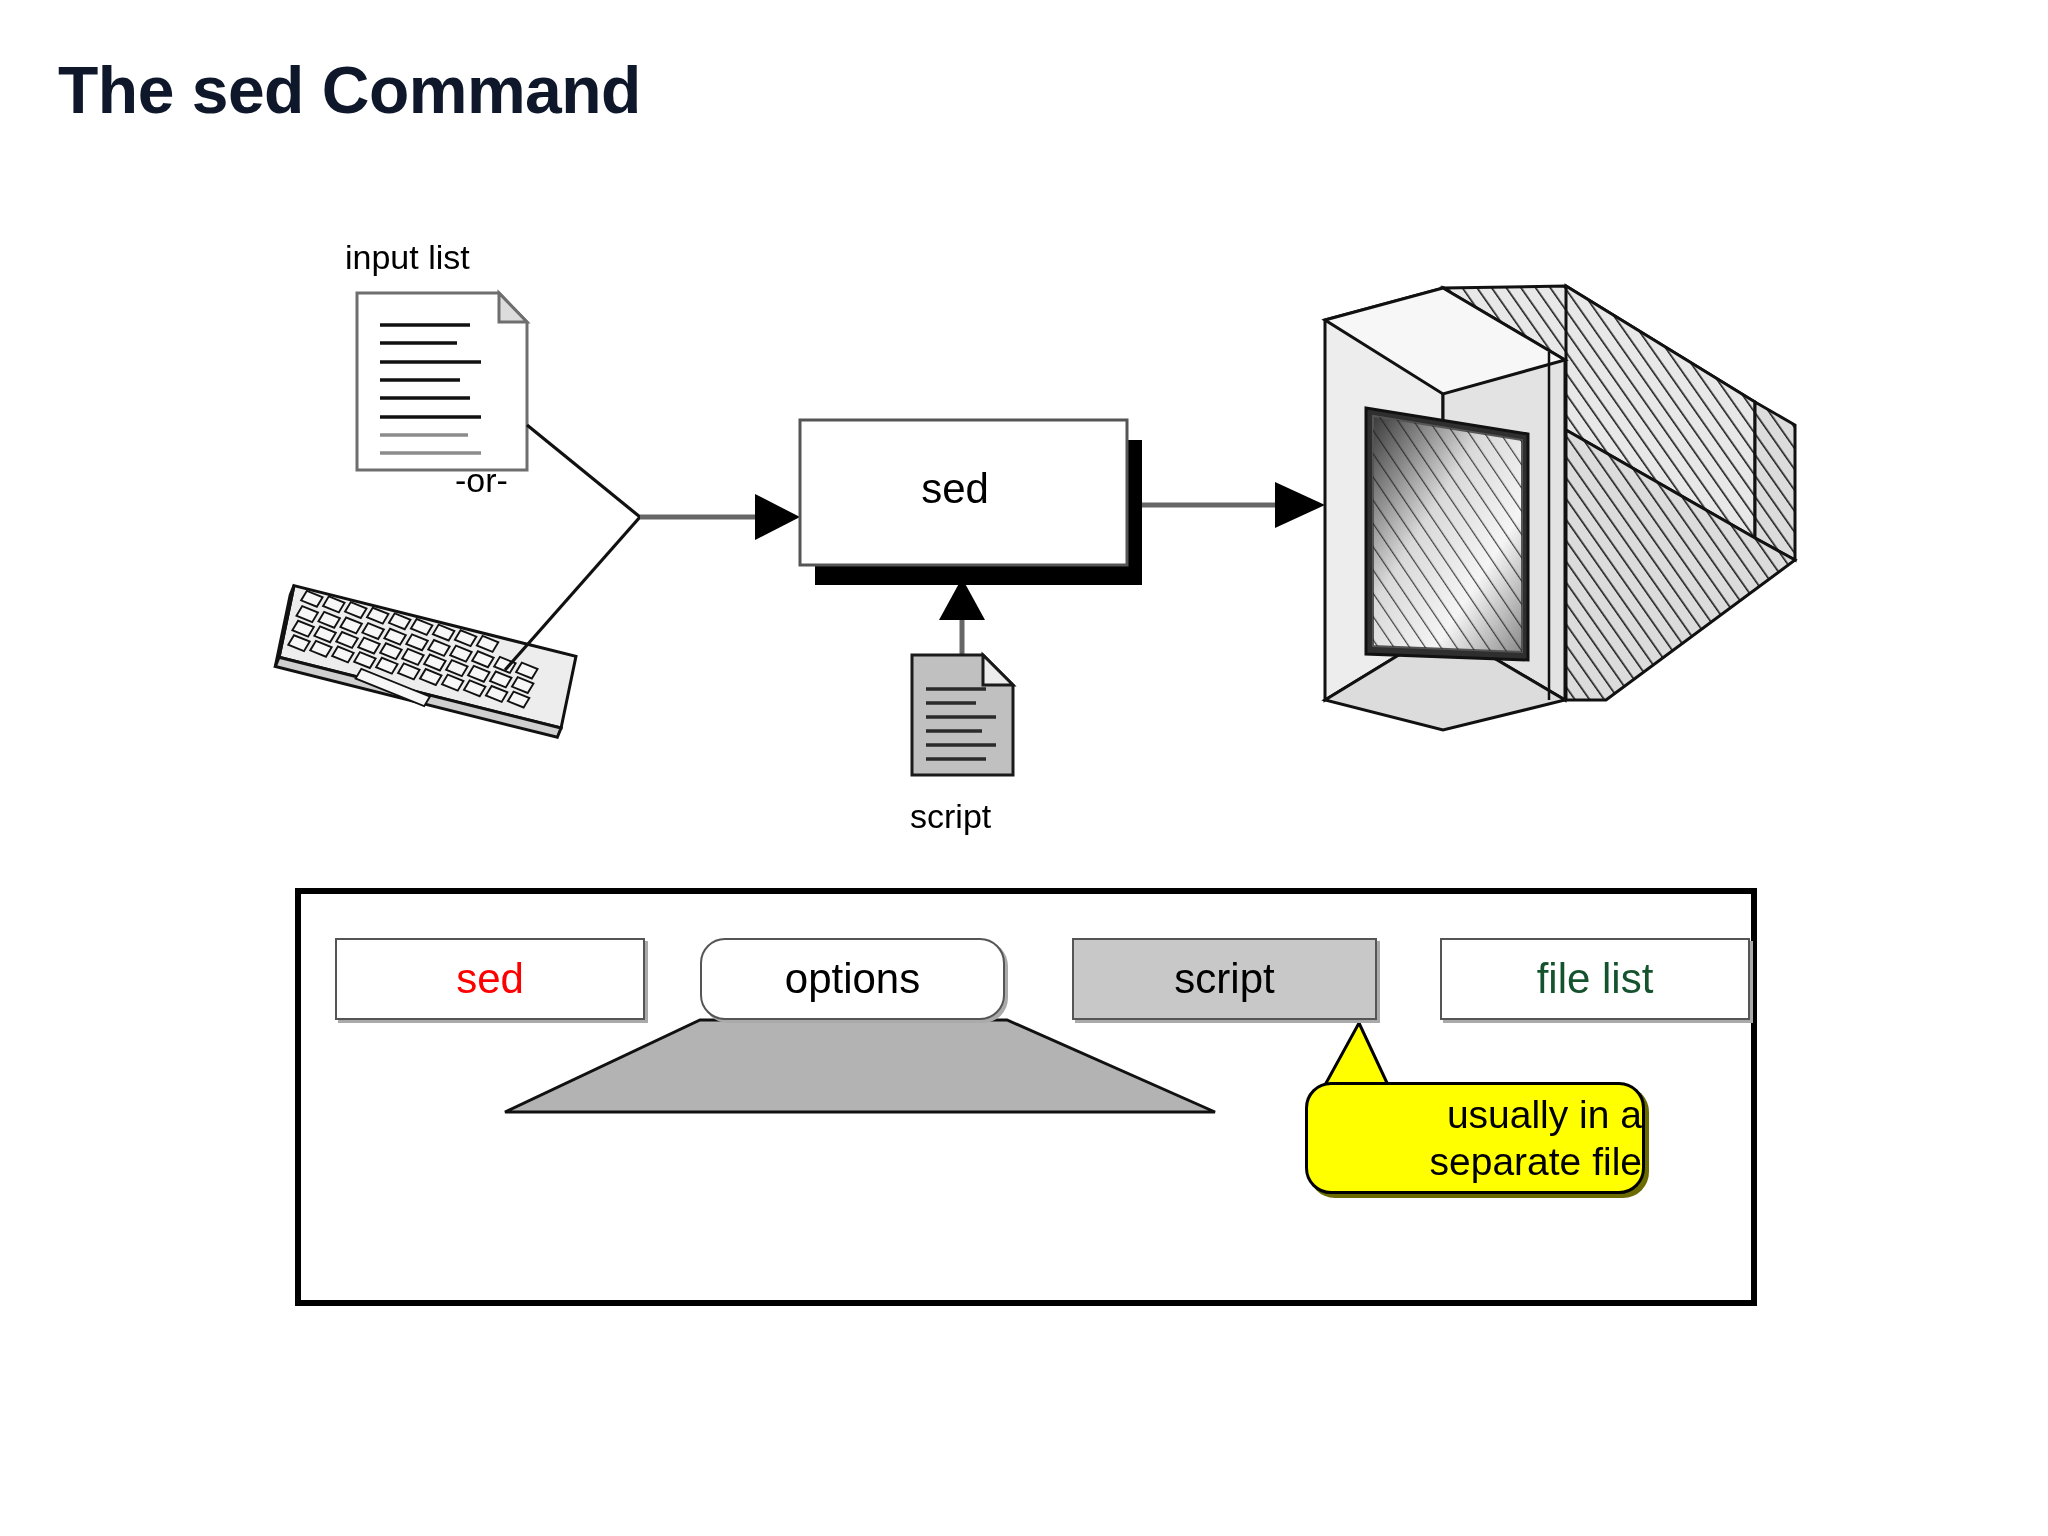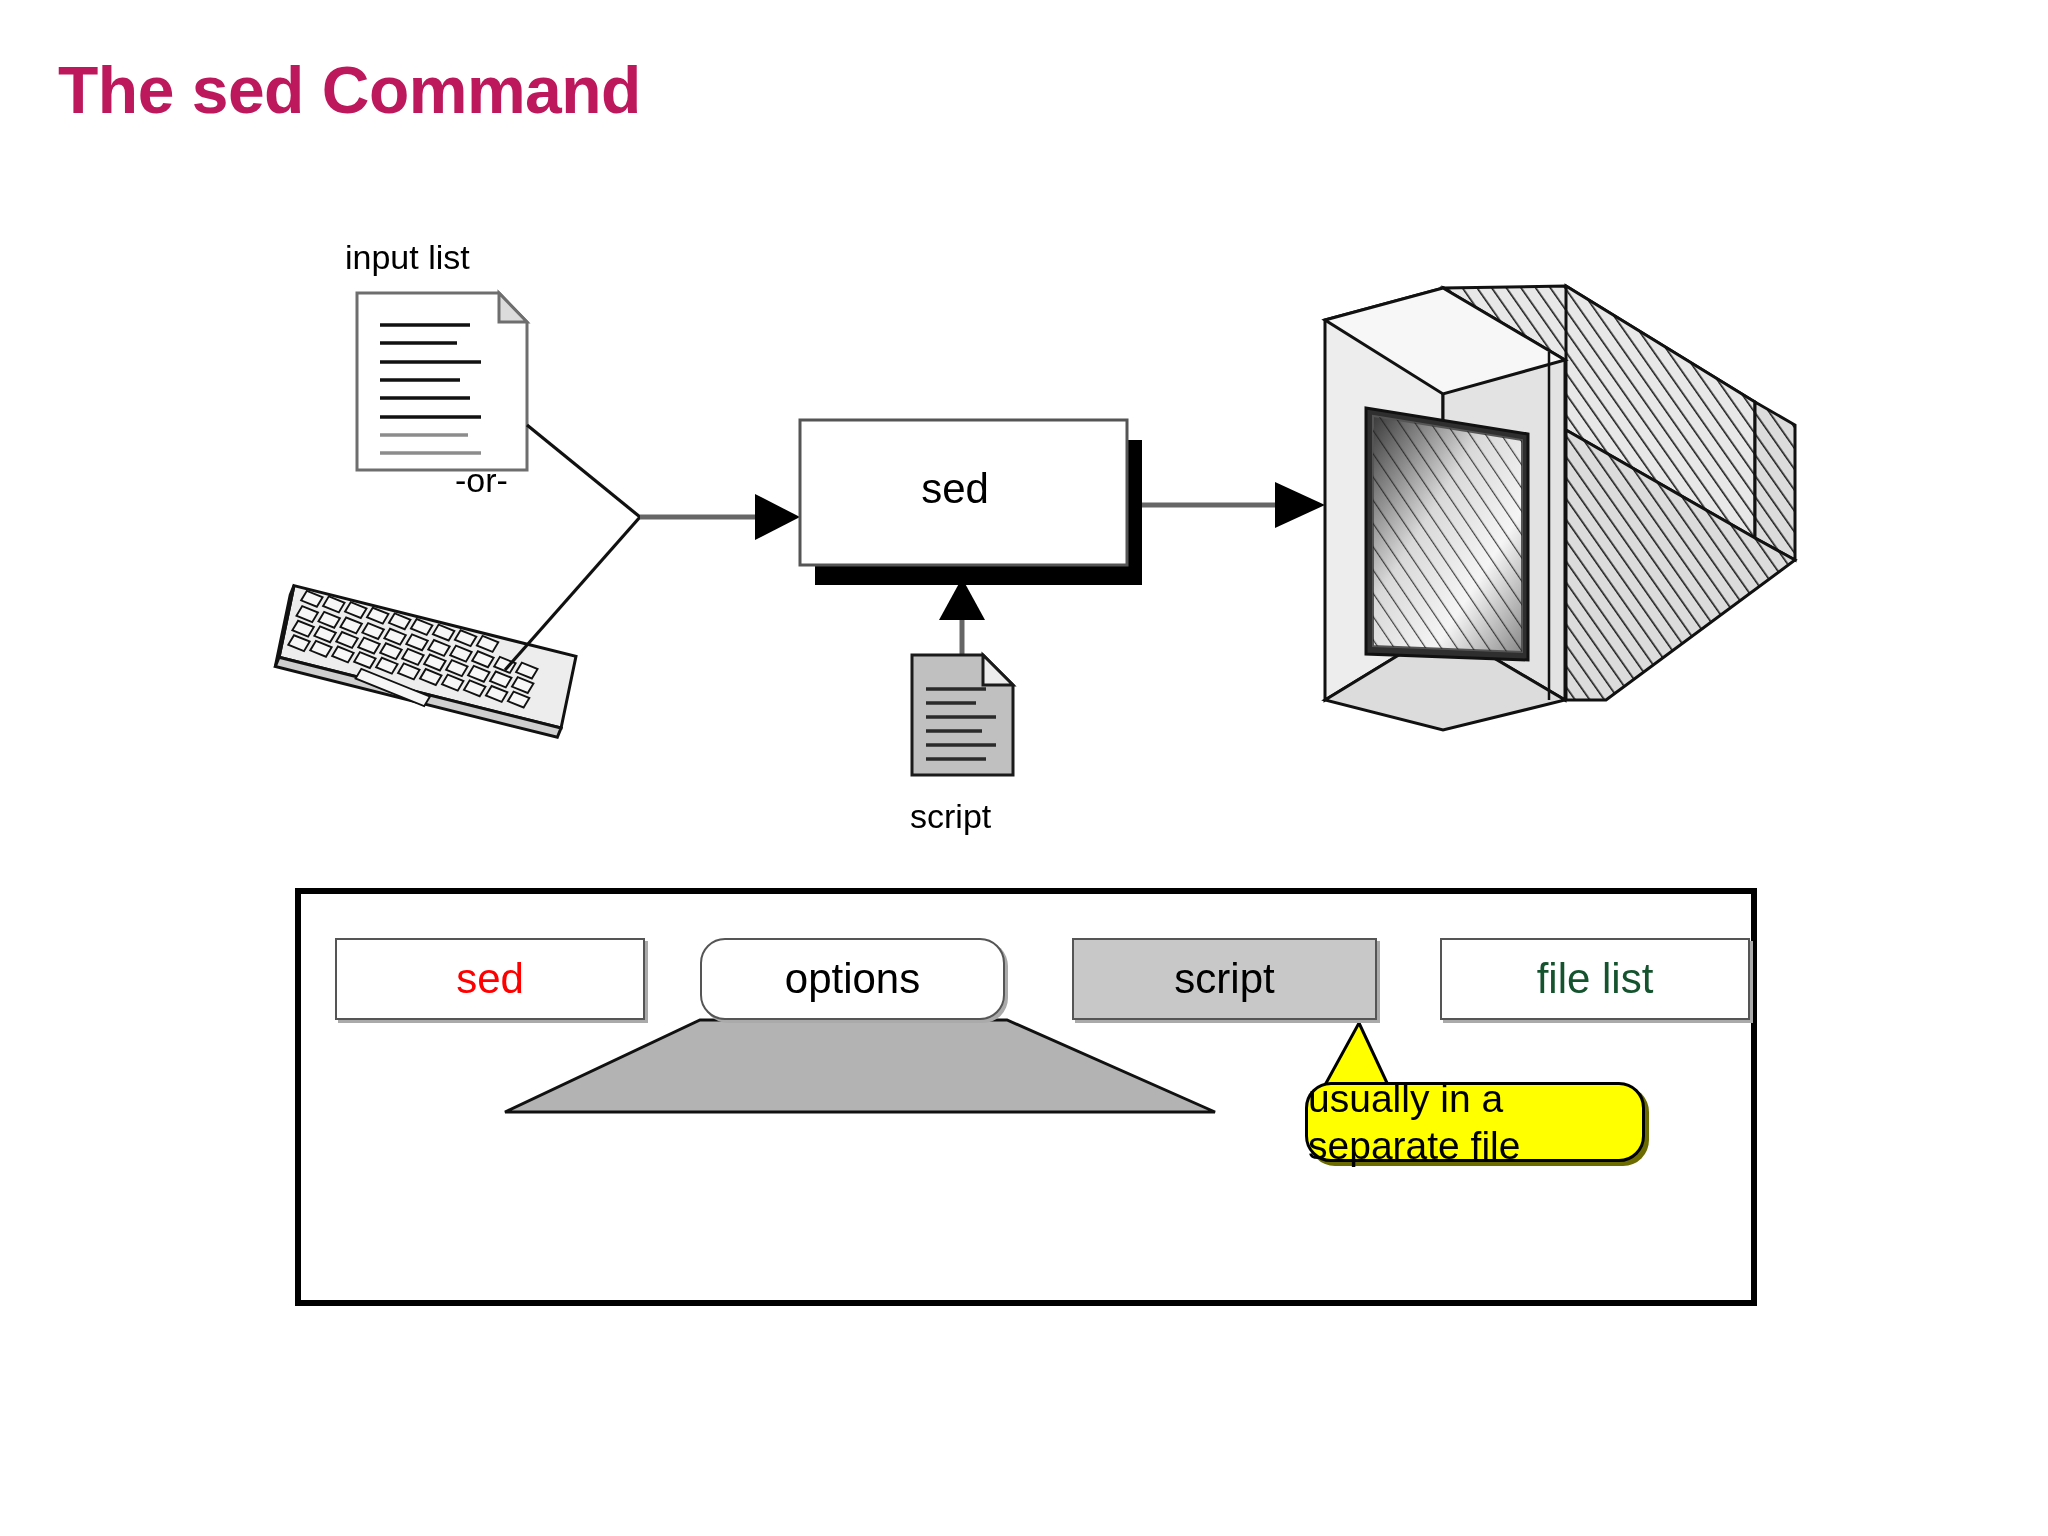--- a/index.html
+++ b/index.html
@@ -9,21 +9,21 @@
     color:#000000;
     overflow:hidden;
     position:relative;
   }
   #slide{position:absolute;inset:0;background:#fff;}
 
   
   #title{
     position:absolute;left:58px;top:52px;
     font-size:66px;font-weight:bold;letter-spacing:-0.5px;
-    color:#be185d;white-space:nowrap;
+    color:#0f172a;white-space:nowrap;
     font-family:"Liberation Sans", sans-serif;
   }
 
   
   .svgfull{position:absolute;left:0;top:0;width:2048px;height:1536px;pointer-events:none;}
 
   
   .dlabel{
     position:absolute;font-size:34px;color:#000;white-space:nowrap;
     font-family:"Liberation Sans", sans-serif;
@@ -63,25 +63,25 @@
     box-sizing:border-box;
     padding:4px 0 0 14px;
   }
   .optline{
     font-size:40px;line-height:57px;color:#000;white-space:pre;
     font-family:"Liberation Sans", sans-serif;
   }
 
   
   #callout{
-    position:absolute;left:1305px;top:1082px;width:340px;height:80px;
+    position:absolute;left:1305px;top:1082px;width:340px;height:112px;
     background:#ffff00;border:3px solid #000;border-radius:26px;
     box-shadow:4px 4px 0 #6b6b00;
     box-sizing:border-box;
-    display:flex;flex-direction:column;align-items:flex-start;justify-content:center;
+    display:flex;flex-direction:column;align-items:flex-end;justify-content:center;
   }
   .coline{font-size:39px;line-height:47px;color:#000;white-space:nowrap;
           font-family:"Liberation Sans", sans-serif;}
 </style>
 </head>
 <body>
 
 <div id="slide">
 
   <div id="title">The sed Command</div>

